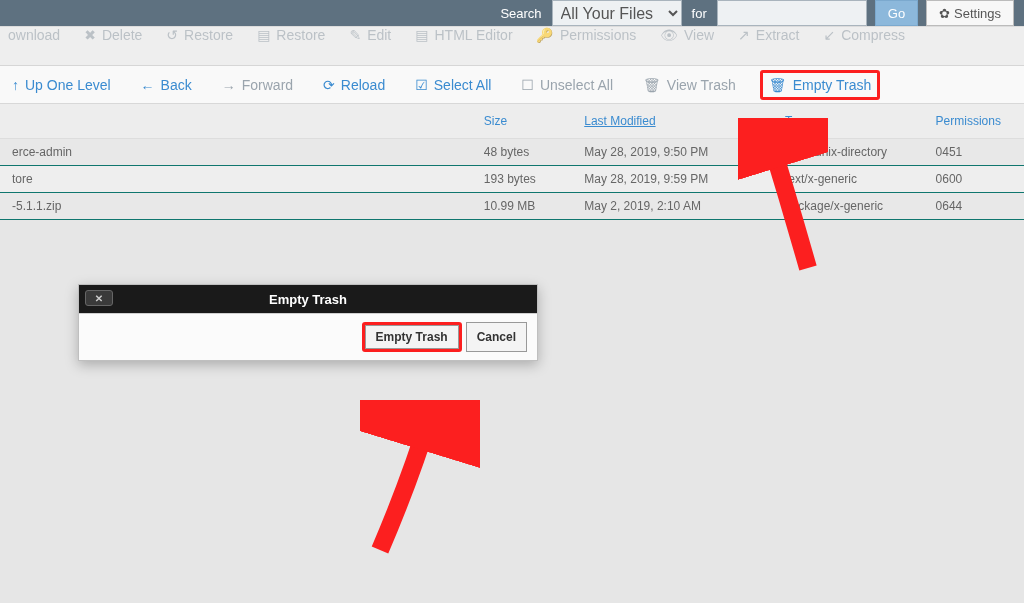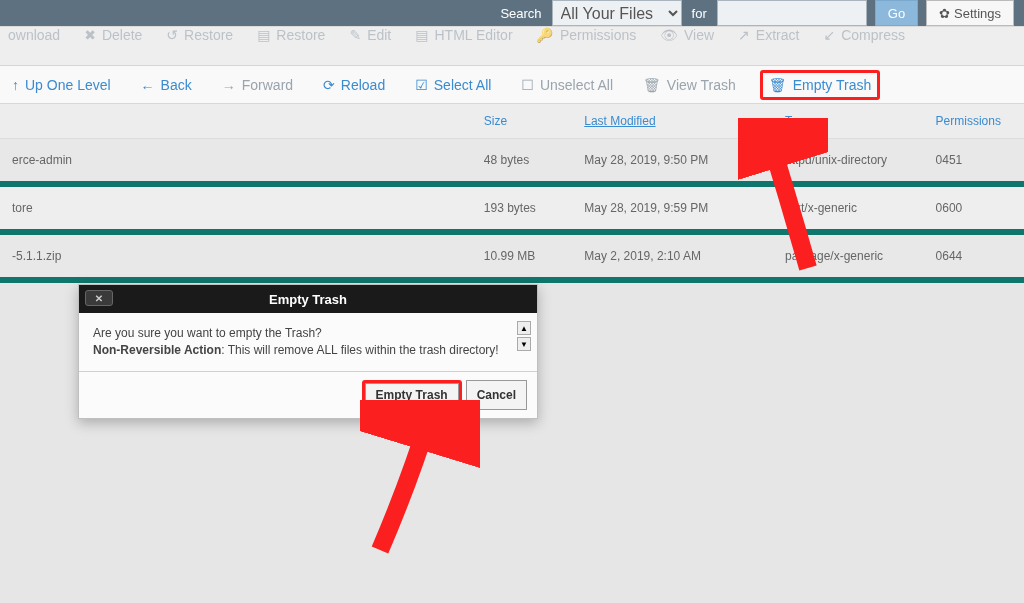--- a/index.html
+++ b/index.html
@@ -20,21 +20,21 @@
 
   
   .navbar { height: 38px; background: #f9f9f9; border-bottom: 1px solid #d8d8d8; display: flex; align-items: center; padding: 0 6px; gap: 18px; font-size: 14px; color: #3a8bd0; }
   .navitem { display: flex; align-items: center; gap: 6px; cursor: pointer; padding: 4px 6px; }
   .navitem.grey { color: #9aa4ad; }
   .highlight-red { border: 3px solid #fc1f1f; border-radius: 3px; }
 
   
   .table { width: 100%; border-collapse: collapse; font-size: 12px; }
   .table th { text-align: left; font-weight: normal; color: #3a8bd0; background: #ededed; padding: 10px 12px; border-bottom: 1px solid #ddd; }
-  .table td { padding: 14px 12px; color: #666; border-bottom: 6px solid #0f766e; background: #eeeeee; }
+  .table td { padding: 6px 12px; color: #666; border-bottom: 1px solid #0f766e; background: #eeeeee; }
   .table tr:nth-child(odd) td { background: #e8e8e8; }
 
   
   .dialog { position: absolute; left: 78px; top: 284px; width: 460px; background: #fbfbfb; border: 1px solid #bfbfbf; box-shadow: 0 4px 12px rgba(0,0,0,0.25); }
   .dialog .titlebar { background: #1a1a1a; color: #fff; height: 28px; display: flex; align-items: center; justify-content: center; position: relative; font-size: 13px; font-weight: bold; }
   .dialog .closebtn { position: absolute; left: 6px; top: 5px; width: 28px; height: 16px; background: #3a3a3a; border: 1px solid #666; border-radius: 3px; display: flex; align-items: center; justify-content: center; color: #ccc; font-size: 10px; cursor: pointer; }
   .dialog .body { padding: 12px 14px; font-size: 12px; color: #444; line-height: 1.4; position: relative; }
   .dialog .body .scrollctrl { position: absolute; right: 6px; top: 8px; width: 14px; display: flex; flex-direction: column; gap: 2px; }
   .dialog .body .scrollctrl button { width: 14px; height: 14px; font-size: 8px; border: 1px solid #aaa; background: #eee; cursor: pointer; }
   .dialog .footer { border-top: 1px solid #d0d0d0; padding: 8px 10px; display: flex; justify-content: flex-end; gap: 4px; }
@@ -177,30 +177,20 @@
       <td>0644</td>
     </tr>
   </tbody>
 </table>
 
 <div class="dialog">
   <div class="titlebar">
     <span class="closebtn">✕</span>
     <span>Empty Trash</span>
   </div>
-  <div class="body">
-    <div>Are you sure you want to empty the Trash?</div>
-    <div>
-      <b>Non-Reversible Action</b><span>: This will remove ALL files within the trash directory!</span>
-    </div>
-    <div class="scrollctrl">
-      <button>▲</button>
-      <button>▼</button>
-    </div>
-  </div>
   <div class="footer">
     <span class="highlight-red" style="padding:0;"><button class="dlg-btn">Empty Trash</button></span>
     <button class="dlg-btn">Cancel</button>
   </div>
 </div>
 
 <div class="arrow" style="left:738px; top:118px;">
   <svg width="90" height="160" viewBox="0 0 90 160">
     <defs>
         <marker id="ah1" markerWidth="10" markerHeight="10" refX="2" refY="5" orient="auto">

